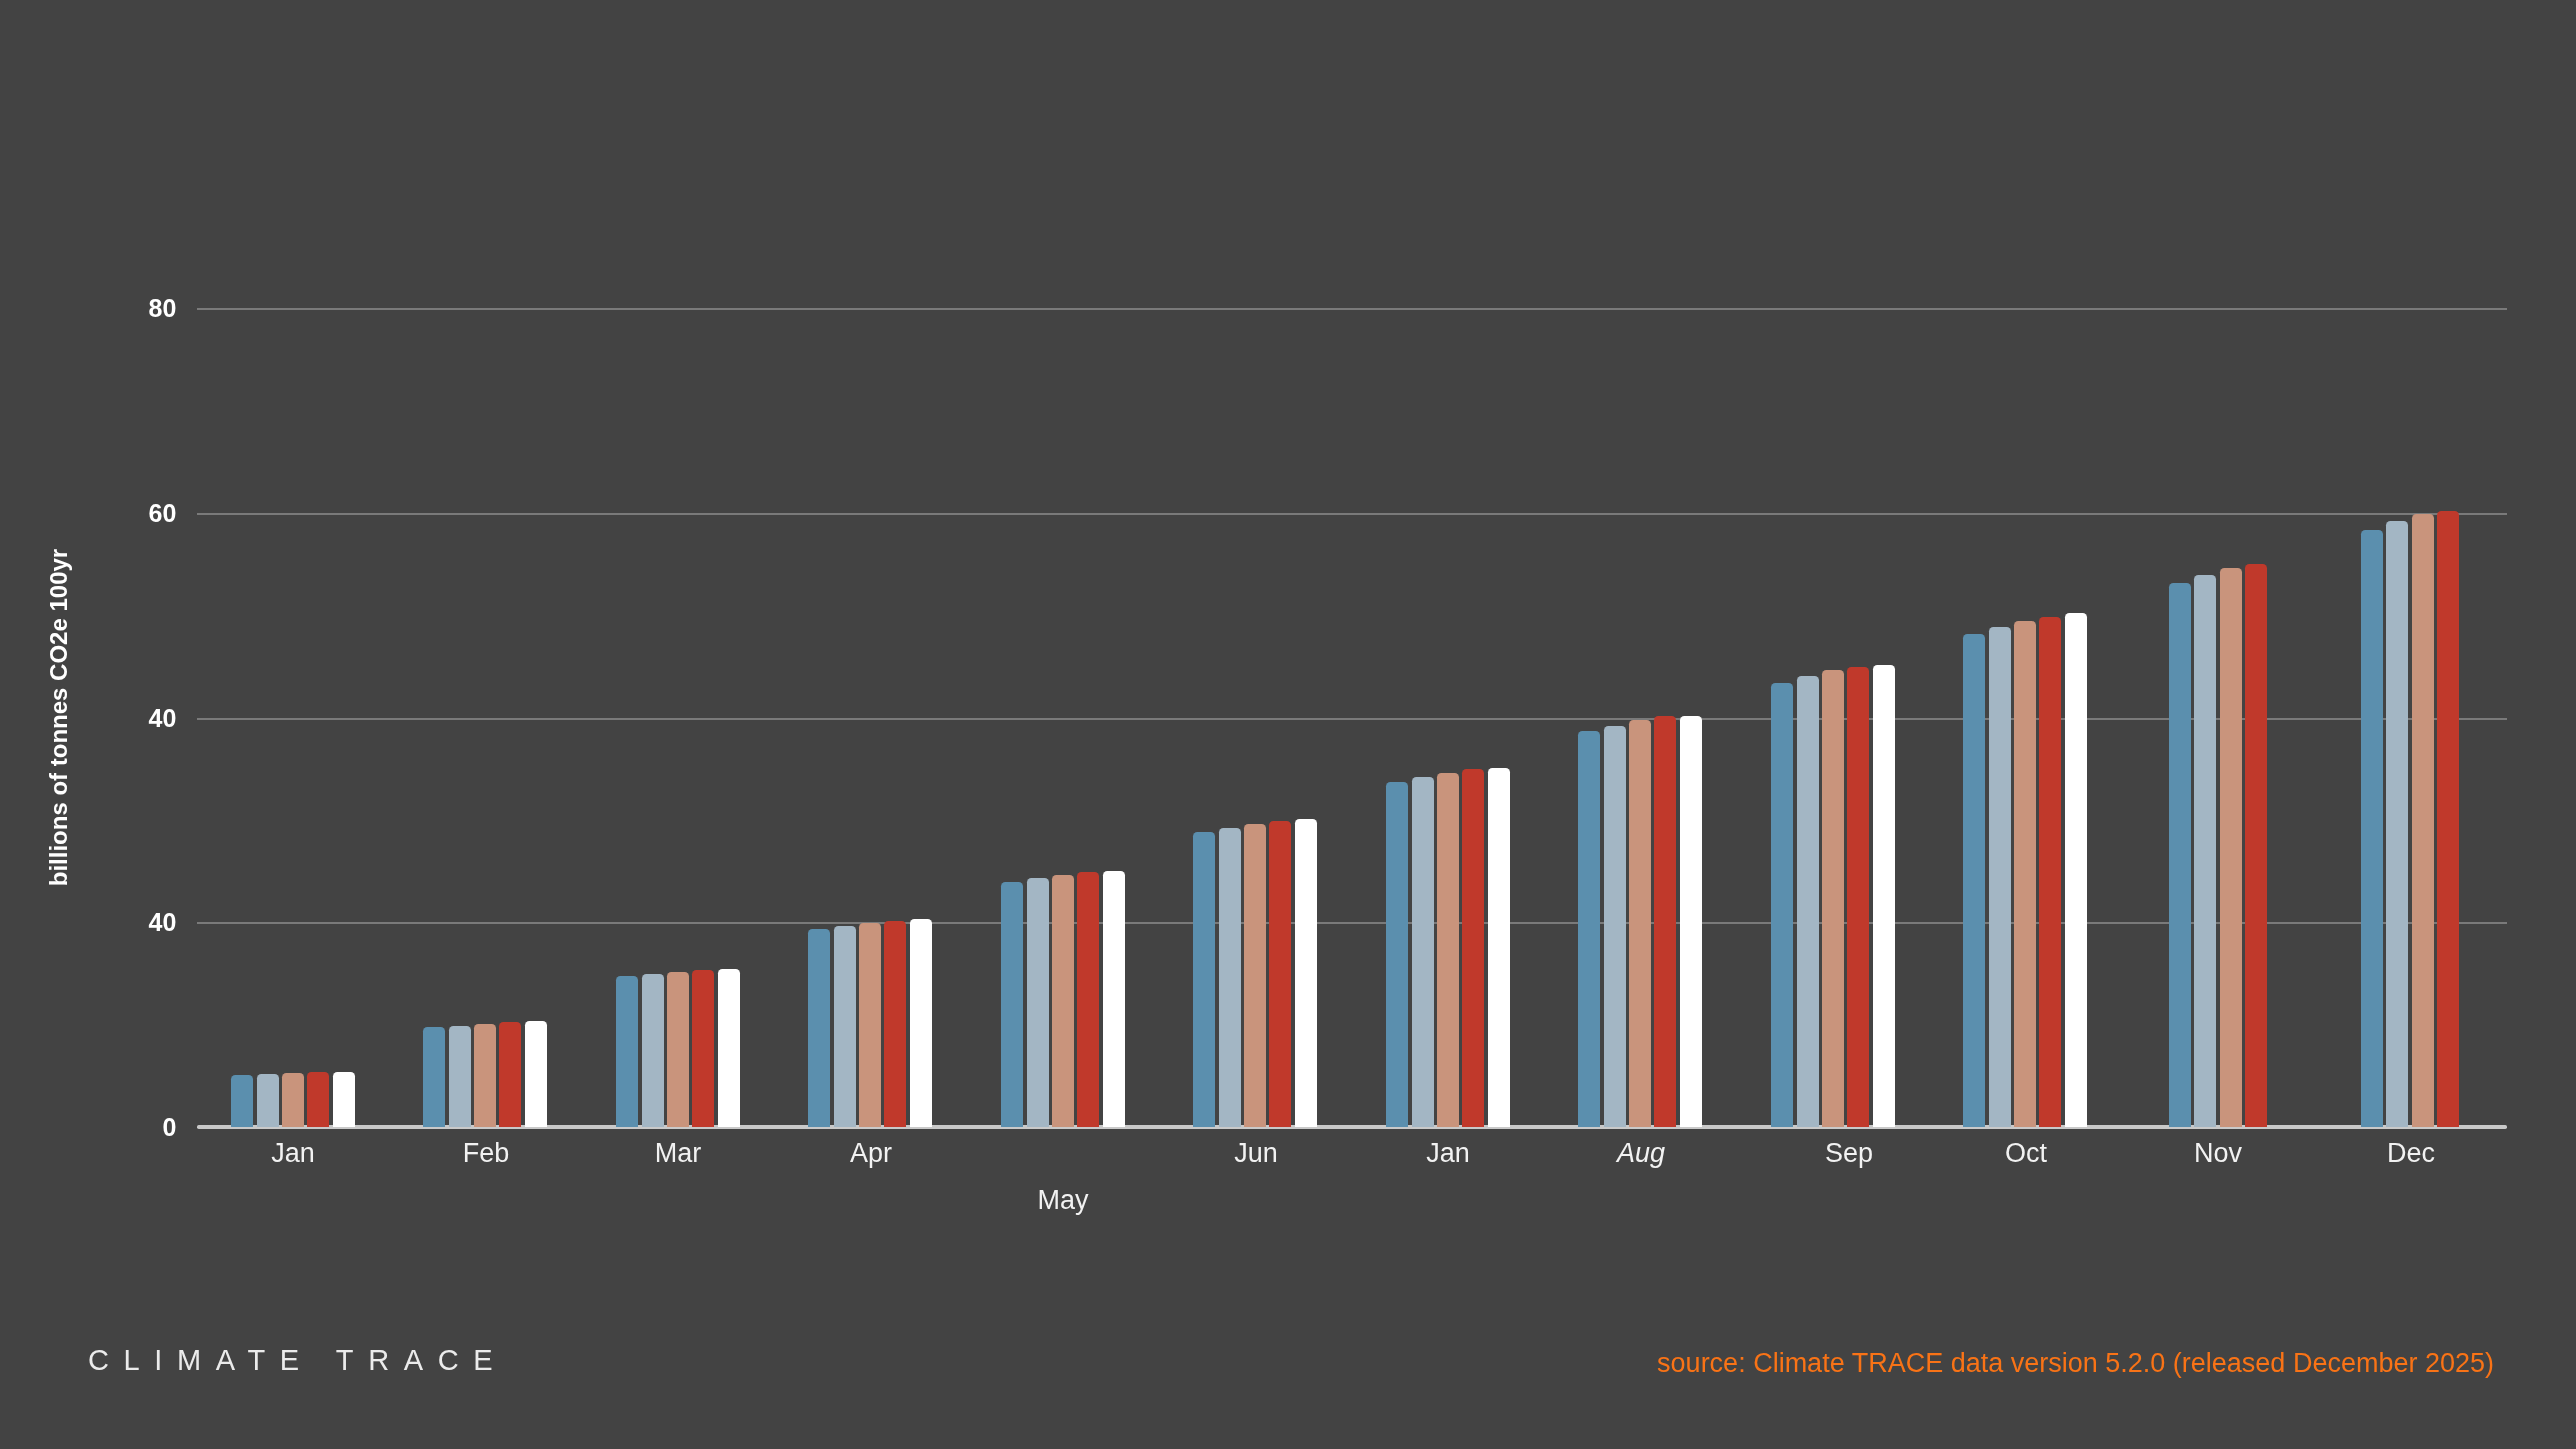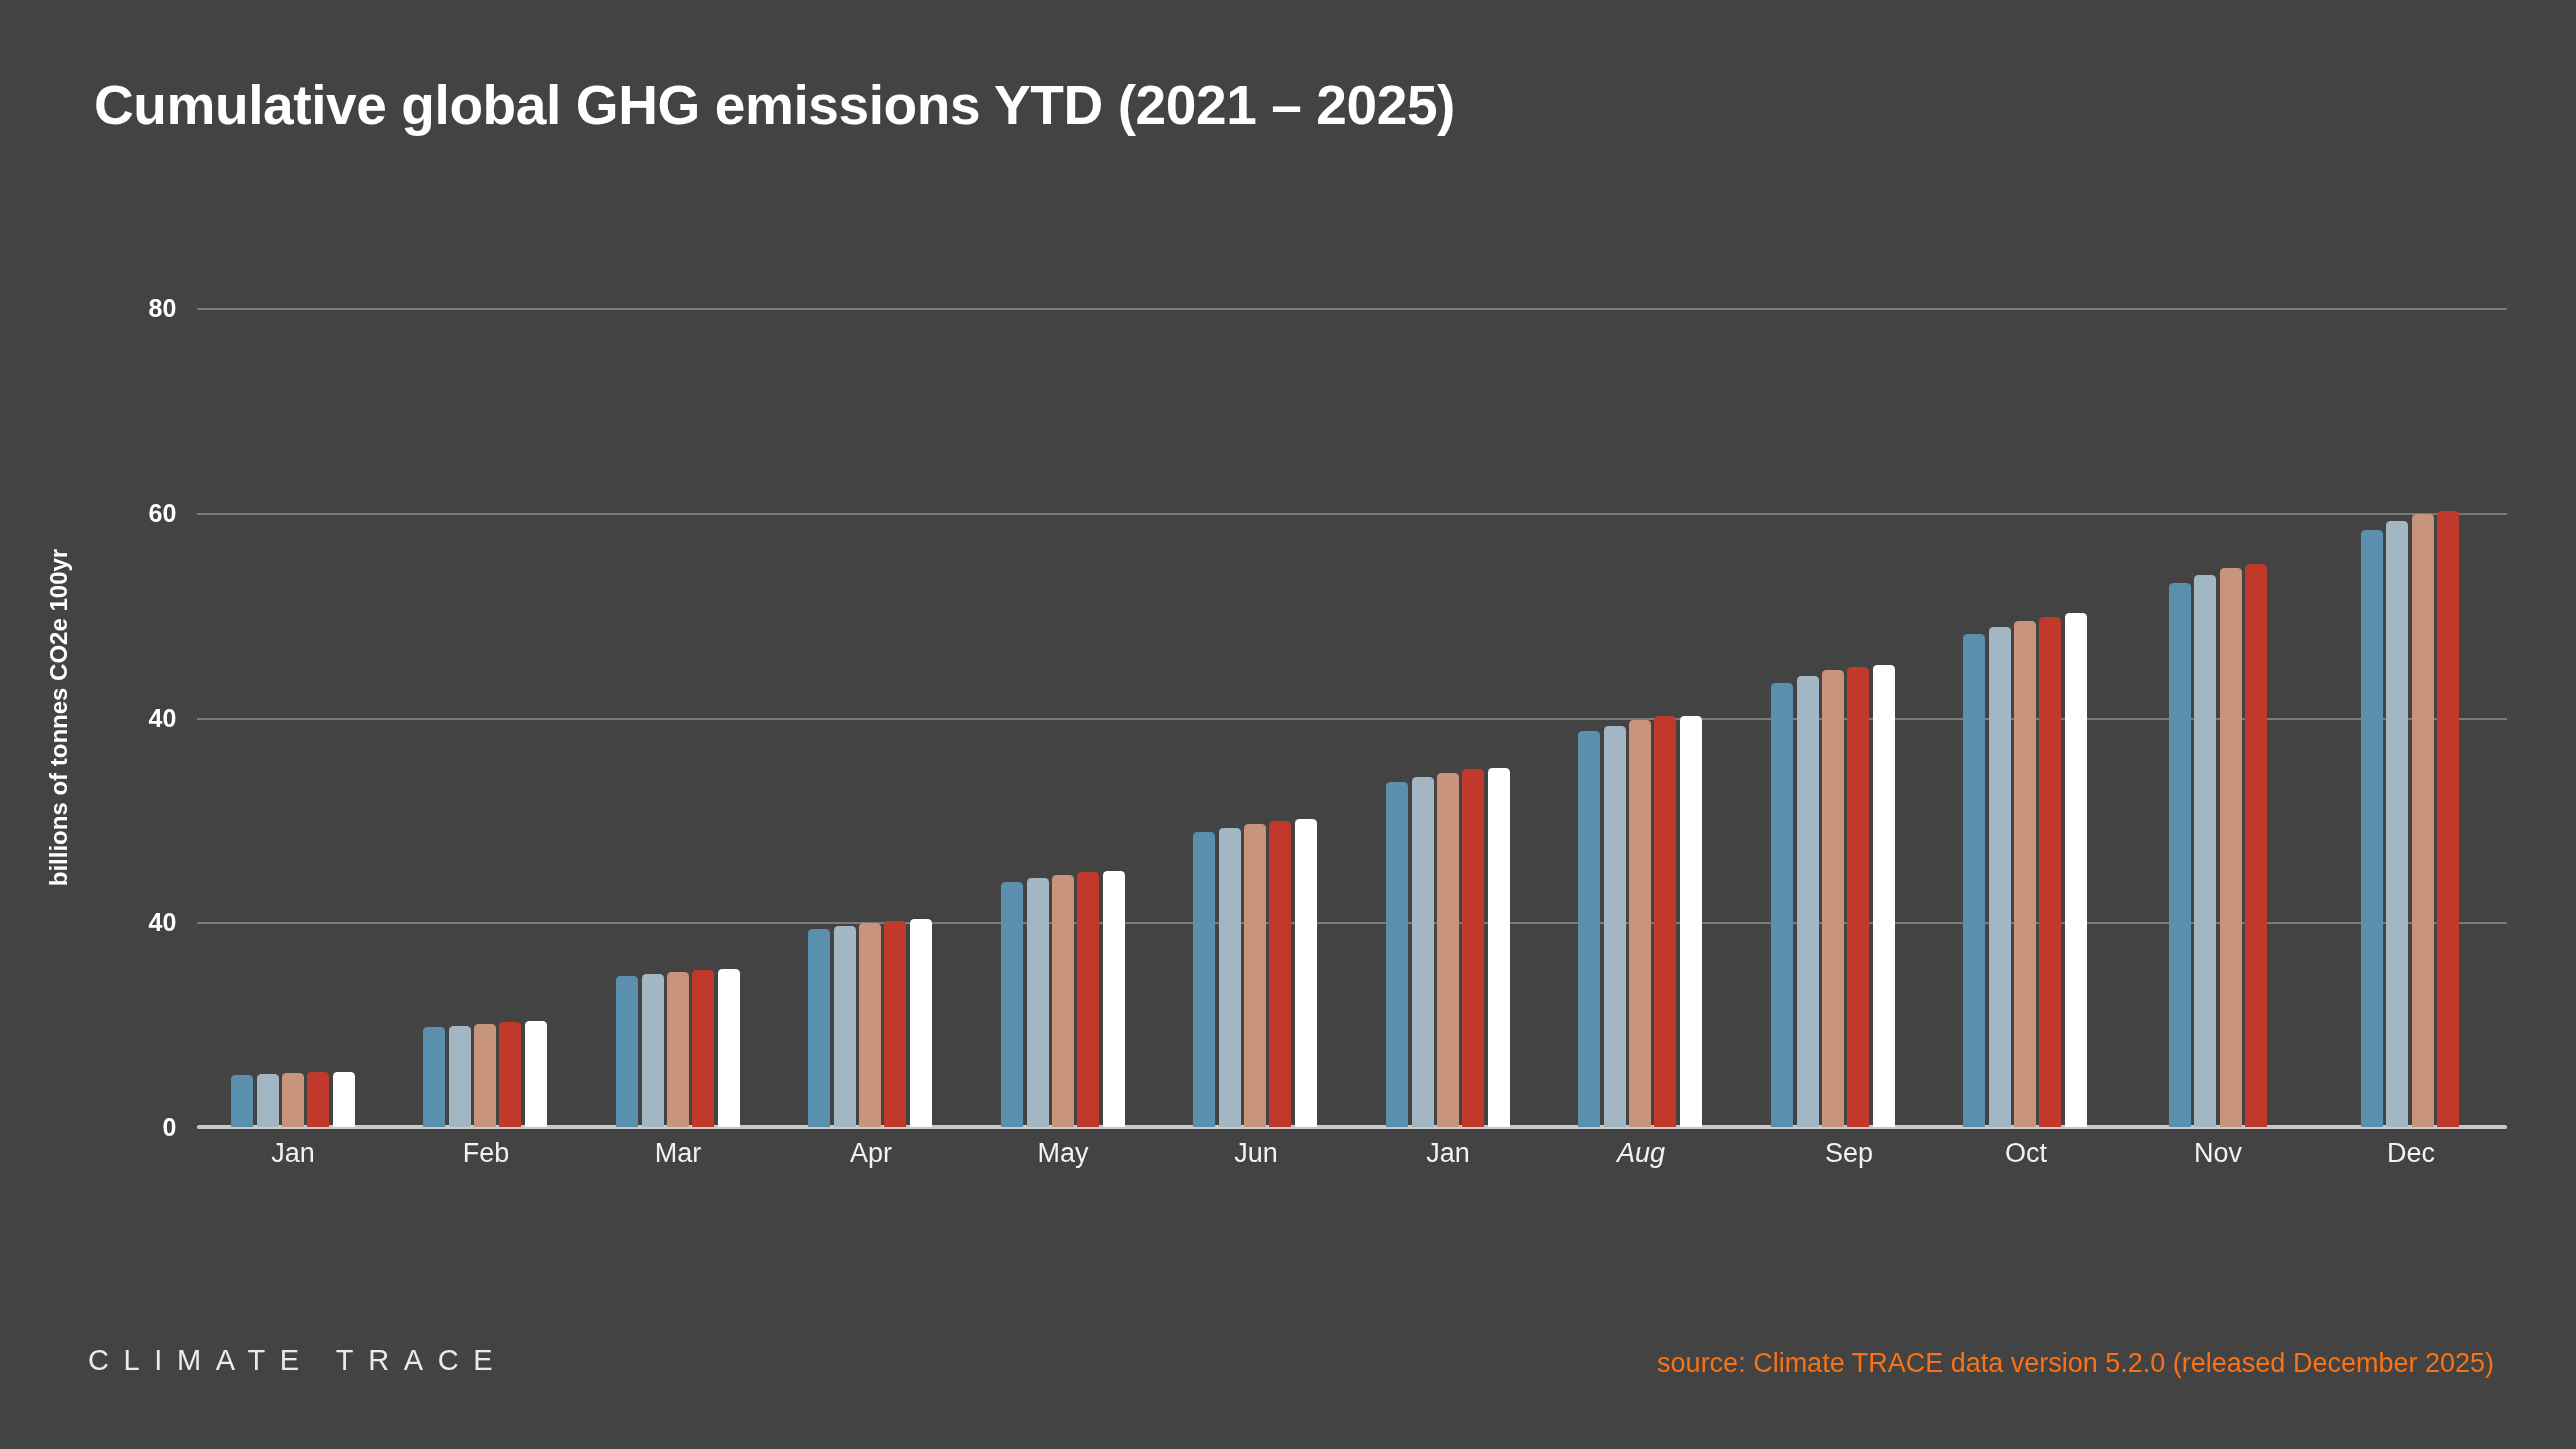--- a/index.html
+++ b/index.html
@@ -185,21 +185,20 @@
     font-weight: 400;
     color: #f97316;
     white-space: nowrap;
   }
 </style>
 </head>
 <body>
 
 <div id="page">
 
-  <div id="chart-title">Cumulative global GHG emissions YTD (2021 – 2025)</div>
 
 
   <div id="ytick-layer">
       <div class="ytick" style="top: 819px;">0</div>
       <div class="ytick" style="top: 614px;">40</div>
       <div class="ytick" style="top: 410px;">40</div>
       <div class="ytick" style="top: 205px;">60</div>
       <div class="ytick" style="top: 0px;">80</div>
     </div>
 
@@ -294,21 +293,21 @@
         <div class="bar" title="2023 Dec: 59.9" style="height: 613px; background: rgb(201, 148, 124);"></div>
         <div class="bar" title="2024 Dec: 60.2" style="height: 616px; background: rgb(192, 57, 43);"></div>
       </div>
     </div>
 
   <div id="xtick-layer">
       <div class="xtick" style="left: 96px;">Jan</div>
       <div class="xtick" style="left: 289px;">Feb</div>
       <div class="xtick" style="left: 481px;">Mar</div>
       <div class="xtick" style="left: 674px; text-align: right;">Apr</div>
-      <div class="xtick" style="left: 866px;">May</div>
+      <div class="xtick" style="left: 866px; margin-top: 47px;">May</div>
       <div class="xtick" style="left: 1059px;">Jun</div>
       <div class="xtick" style="left: 1251px;">Jan</div>
       <div class="xtick" style="left: 1444px; font-style: italic;">Aug</div>
       <div class="xtick" style="left: 1636px; margin-left: 16px;">Sep</div>
       <div class="xtick" style="left: 1829px;">Oct</div>
       <div class="xtick" style="left: 2021px;">Nov</div>
       <div class="xtick" style="left: 2214px;">Dec</div>
     </div>
 
 

